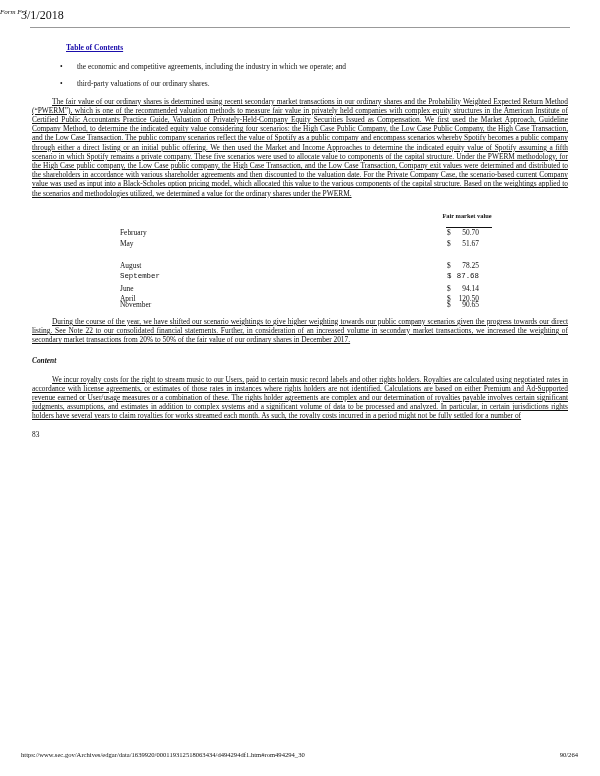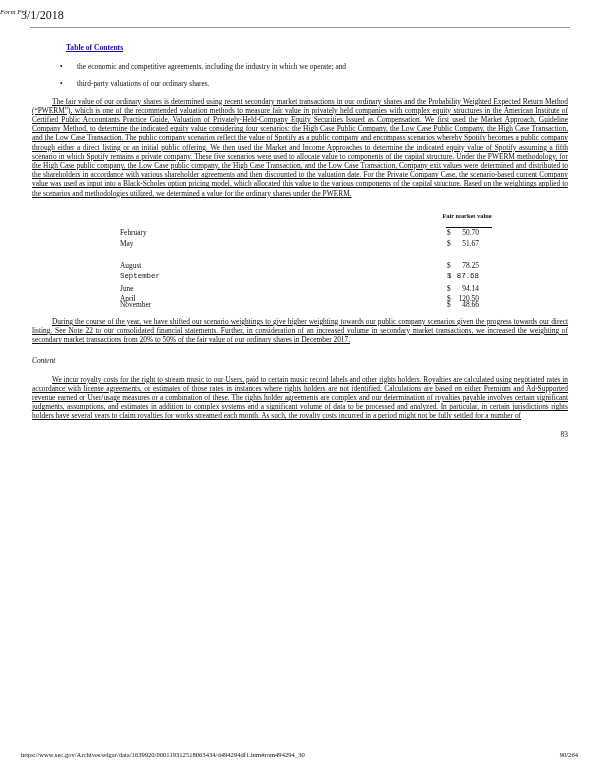--- a/index.html
+++ b/index.html
@@ -17,22 +17,22 @@
     .bullets li .dot { position: absolute; left: 28px; top: 0; }
     p { margin: 0 0 9px 0; text-align: justify; text-decoration: underline; }
     p.ind { text-indent: 20px; }
     .tbl { position: relative; margin: 14px 0 0 0; height: 105px; }
     .tbl .head { position: absolute; left: 410px; width: 50px; text-align: center; font-weight: bold; font-size: 6.4px; line-height: 7px; }
     .tbl .headrule { position: absolute; left: 414px; width: 46px; top: 15px; border-top: 1px solid #111; }
     .tbl .row { position: absolute; left: 88px; width: 375px; height: 9.5px; }
     .tbl .row .lbl { position: absolute; left: 0; }
     .tbl .row .cur { position: absolute; left: 327px; }
     .tbl .row .val { position: absolute; right: 16px; text-align: left; }
-    .sec { font-weight: normal; font-style: italic; margin: 12px 0 9px 0; }
-    .pageno { text-align: right; margin-top: 6px; }
+    .sec { font-weight: bold; font-style: italic; margin: 12px 0 9px 0; }
+    .pageno { text-align: left; margin-top: 6px; }
     .ftr-url { position: absolute; left: 21px; top: 751px; font-size: 6.6px; }
     .ftr-page { position: absolute; right: 22px; top: 751px; font-size: 6.6px; }
   </style>
 </head>
 <body>
 
 <div class="hdr-date">3/1/2018</div>
 <div class="hdr-title">Form F-1</div>
 <div class="hdr-rule"></div>
 
@@ -70,21 +70,21 @@
       <span class="val">78.25</span>
     </div>
     <div class="row" style="top:60px;font-family:Liberation Mono, monospace;">
       <span class="lbl">September</span>
       <span class="cur">$</span>
       <span class="val">87.68</span>
     </div>
     <div class="row" style="top:71px;margin-top:17px;">
       <span class="lbl">November</span>
       <span class="cur">$</span>
-      <span class="val">48.66</span>
+      <span class="val">90.65</span>
     </div>
     <div class="row" style="top:82px;">
       <span class="lbl">April</span>
       <span class="cur">$</span>
       <span class="val">120.50</span>
     </div>
   </div>
 
   <p class="ind">During the course of the year, we have shifted our scenario weightings to give higher weighting towards our public company scenarios given the progress towards our direct listing. See Note 22 to our consolidated financial statements. Further, in consideration of an increased volume in secondary market transactions, we increased the weighting of secondary market transactions from 20% to 50% of the fair value of our ordinary shares in December 2017.</p>
 

